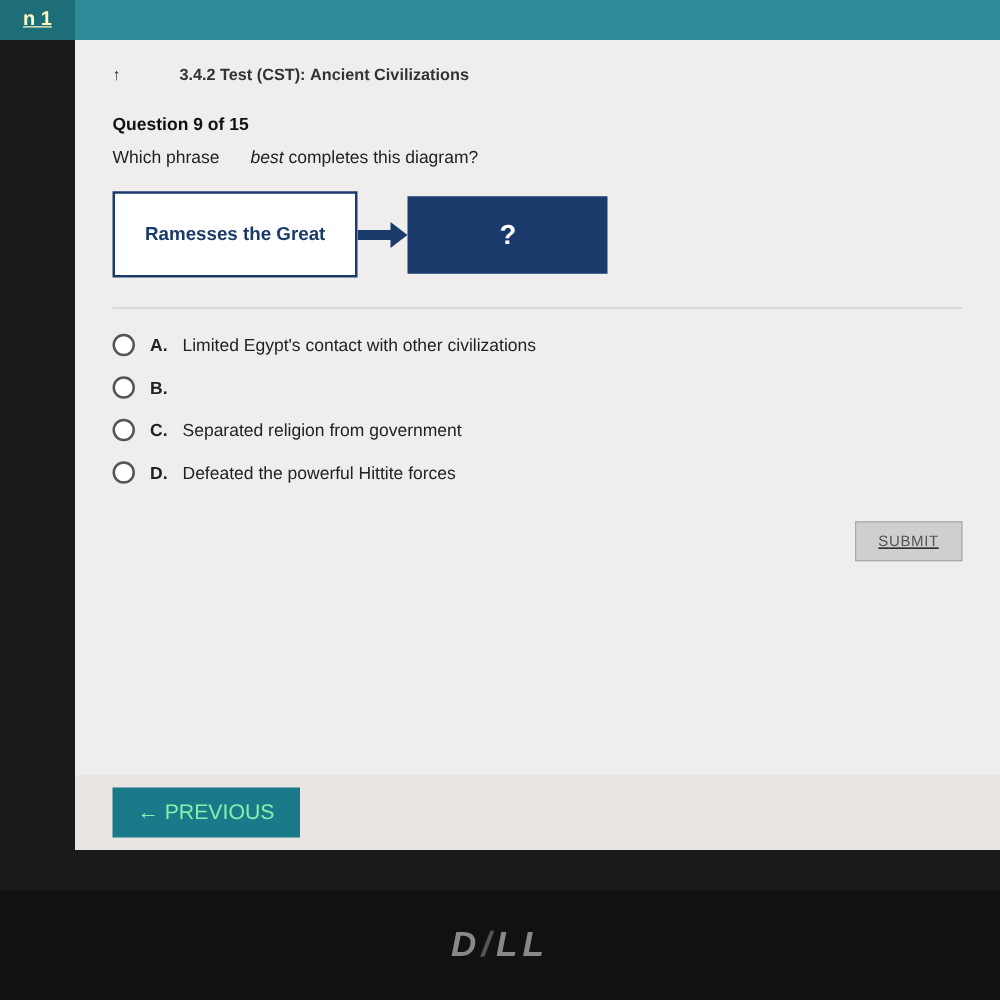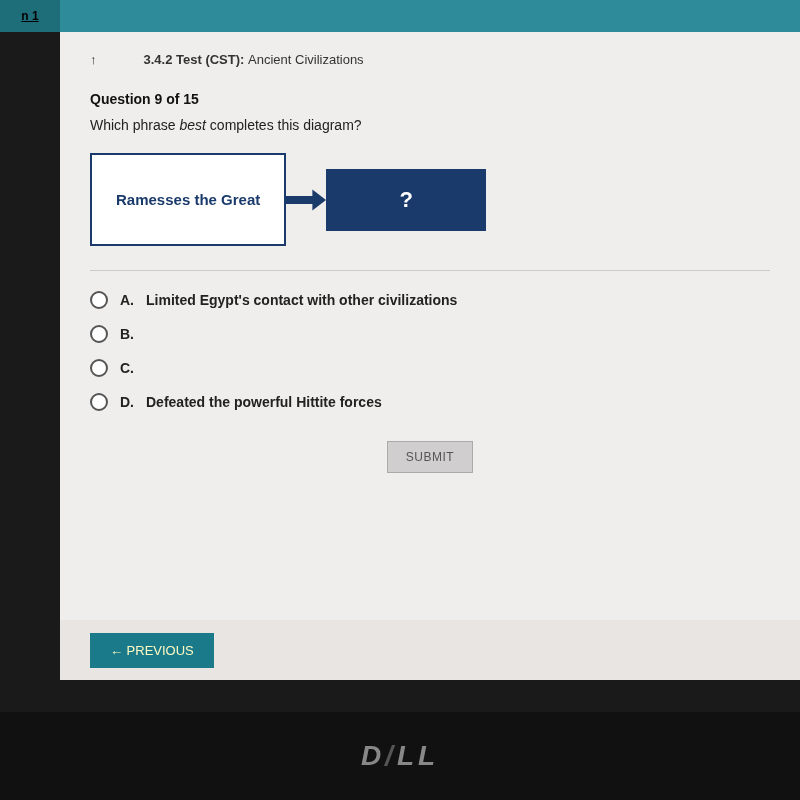--- a/index.html
+++ b/index.html
@@ -28,22 +28,22 @@
       left: 0;
       height: 32px;
       width: 60px;
       background: #1e6e7a;
       display: flex;
       align-items: center;
       justify-content: center;
     }
 
     .tab-n1 {
-      color: #000000;
-      font-size: 12px;
+      color: #fef9c3;
+      font-size: 16px;
       font-weight: bold;
       text-decoration: underline;
     }
 
     .main-content {
       position: absolute;
       top: 32px;
       left: 60px;
       right: 0;
       bottom: 120px;
@@ -59,21 +59,21 @@
       color: #333;
     }
 
     .breadcrumb-arrow {
       margin-right: 6px;
       color: #333;
       font-size: 13px;
     }
 
     .breadcrumb-text {
-      font-weight: normal;
+      font-weight: bold;
     }
 
     .breadcrumb-bold {
       font-weight: bold;
       margin-left: 41px;
     }
 
     .question-number {
       font-weight: bold;
       font-size: 14px;
@@ -82,33 +82,34 @@
     }
 
     .question-text {
       font-size: 14px;
       color: #222;
       margin-bottom: 20px;
     }
 
     .question-text em {
       font-style: italic;
+      margin-left: 21px;
     }
 
     .diagram-area {
       display: flex;
       align-items: center;
       margin-bottom: 24px;
       gap: 0px;
     }
 
     .diagram-box-left {
       border: 2px solid #1a3a6b;
       background: #fff;
-      padding: 36px 24px;
+      padding: 24px 24px;
       font-size: 15px;
       font-weight: bold;
       color: #1a3a6b;
       min-width: 180px;
       text-align: center;
     }
 
     .arrow-svg {
       width: 40px;
       height: 40px;
@@ -154,27 +155,28 @@
       border: 2px solid #555;
       background: #fff;
       flex-shrink: 0;
     }
 
     .option-letter {
       font-weight: bold;
     }
 
     .option-text {
-      font-weight: bold;
+      font-weight: normal;
     }
 
     .submit-area {
       display: flex;
-      justify-content: center;
+      justify-content: flex-end;
       margin-top: 10px;
+      text-decoration: underline;
     }
 
     .submit-btn {
       background: #d0cece;
       border: 1px solid #aaa;
       padding: 8px 18px;
       font-size: 12px;
       color: #555;
       cursor: pointer;
       letter-spacing: 0.5px;
@@ -188,24 +190,24 @@
       right: 0;
       height: 60px;
       background: #e8e5e2;
       display: flex;
       align-items: center;
       padding: 0 30px;
     }
 
     .prev-btn {
       background: #1a7a8a;
-      color: #fef9c3;
+      color: #86efac;
       border: none;
       padding: 10px 20px;
-      font-size: 13px;
+      font-size: 17px;
       cursor: pointer;
       display: flex;
       align-items: center;
       gap: 8px;
     }
 
     .dell-area {
       position: absolute;
       bottom: 0;
       left: 0;
@@ -266,20 +268,21 @@
       <span class="option-letter">A.</span>
       <span class="option-text">Limited Egypt's contact with other civilizations</span>
     </li>
     <li class="option-item">
       <div class="radio-circle"></div>
       <span class="option-letter">B.</span>
     </li>
     <li class="option-item">
       <div class="radio-circle"></div>
       <span class="option-letter">C.</span>
+      <span class="option-text">Separated religion from government</span>
     </li>
     <li class="option-item">
       <div class="radio-circle"></div>
       <span class="option-letter">D.</span>
       <span class="option-text">Defeated the powerful Hittite forces</span>
     </li>
   </ul>
 
   <div class="submit-area">
     <button class="submit-btn">SUBMIT</button>

